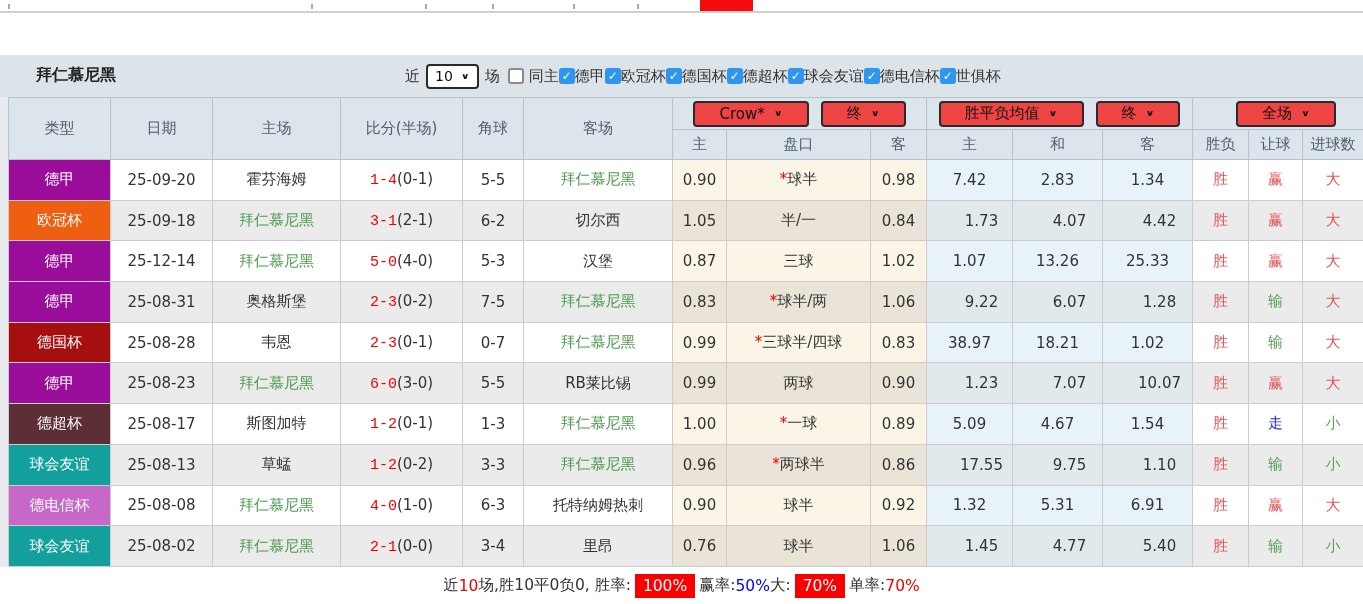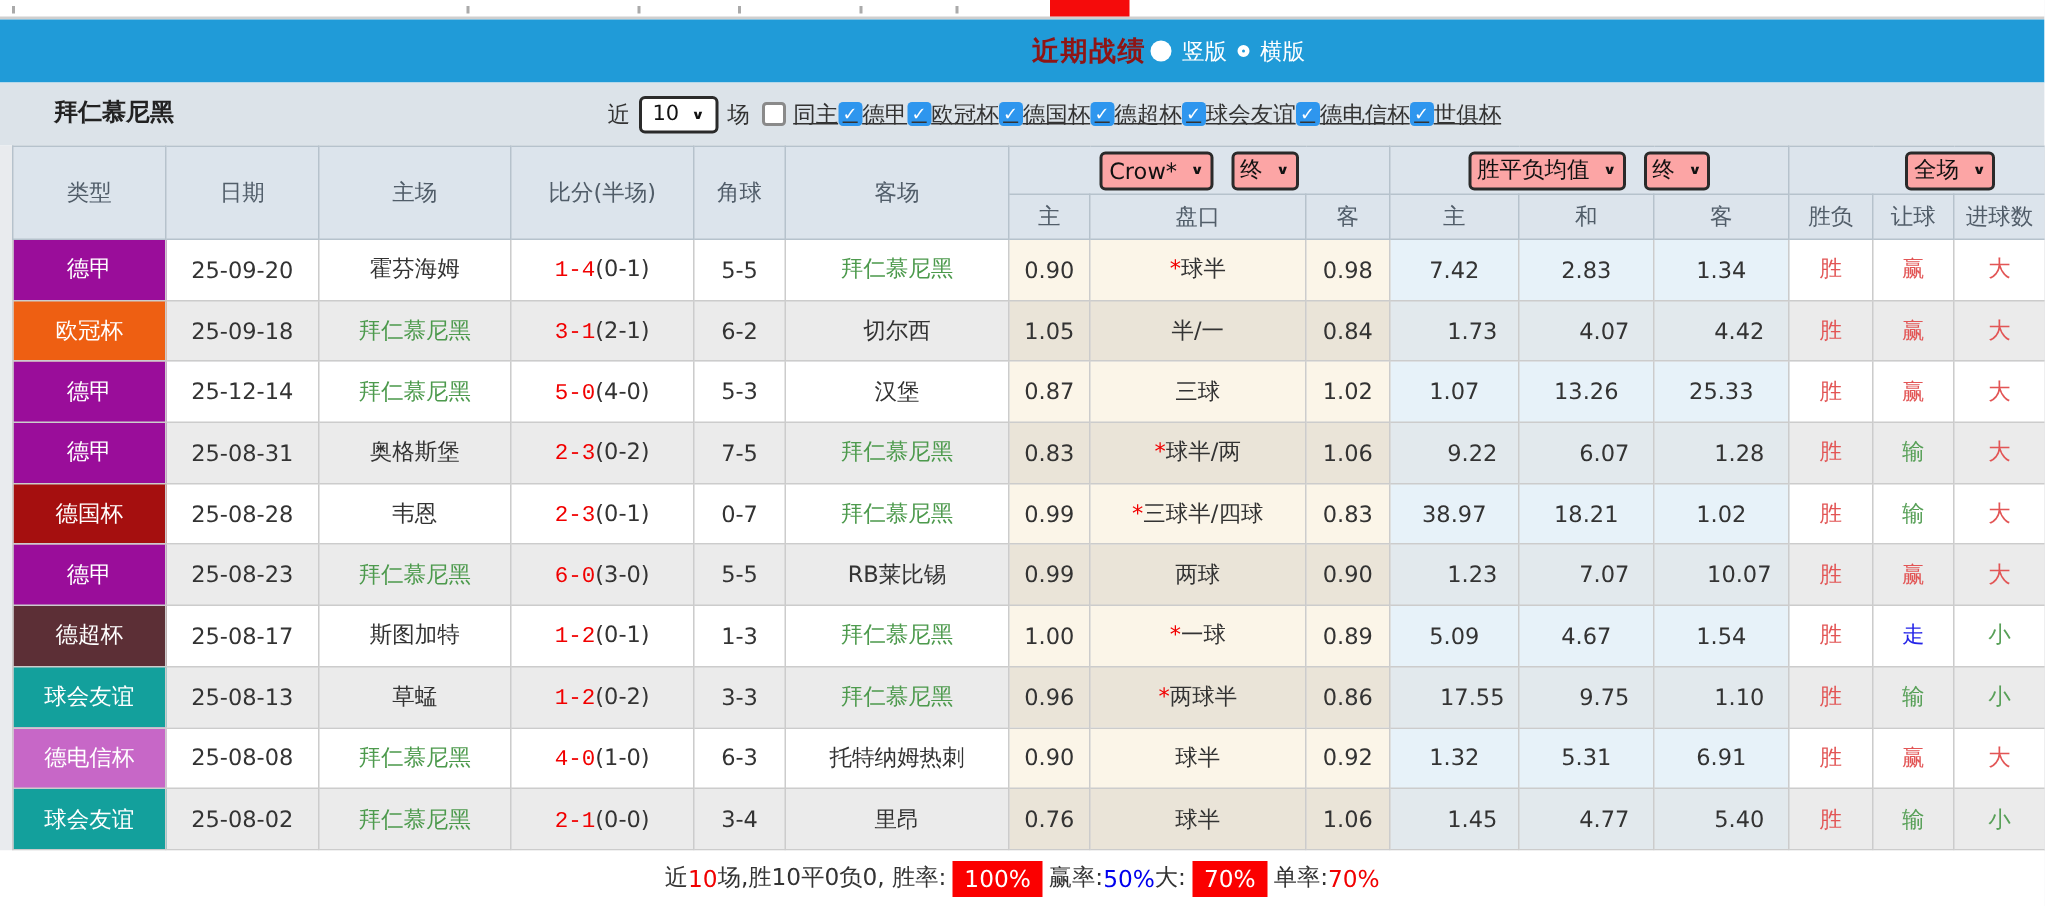--- a/index.html
+++ b/index.html
@@ -19,21 +19,21 @@
   .radio.filled { width:14px; height:14px; background:#fff; margin-left:-4px; }
   .radio.ring { width:8px; height:8px; border:3.5px solid #fff; background:transparent; }
   .view-label { color:#fff; font-size:15px; }
 
   
   .filter-bar { position:absolute; left:0; top:55px; width:1363px; height:42px; background:#dce3e9; }
   .team-name { position:absolute; left:36px; top:10px; font-size:16px; font-weight:bold; color:#222; }
   .filter-controls { position:absolute; left:405px; top:0; height:42px; display:flex; align-items:center; gap:6px; font-size:15px; color:#333; }
   .num-select { display:inline-flex; align-items:center; gap:8px; background:#fff; border:2px solid #2a2a2a; border-radius:4px; height:25px; padding:0 7px; font-size:14px; color:#111; }
   .chev { font-size:11px; font-weight:bold; color:#111; transform:scaleY(0.75); }
-  .league-filters { display:flex; align-items:center;text-decoration:underline; }
+  .league-filters { display:flex; align-items:center; }
   .cb-item { display:flex; align-items:center; }
   .cb { display:inline-flex; align-items:center; justify-content:center; width:16px; height:16px; border-radius:3px; font-size:12px; }
   .cb.checked { background:#2e96ee; color:#fff; }
   .cb.unchecked { background:#fff; border:2px solid #8a8a8a; margin-right:5px; margin-left:2px; }
   .cb-label { color:#333; }
 
   
   .table-zone { position:absolute; left:0; top:97px; width:1363px; height:470px; background:#e9ebee; padding-left:8px; }
   table { border-collapse:collapse; table-layout:fixed; width:1347px; font-size:15px; }
   th { background:#dce4ec; color:#515d69; font-weight:normal; border:1px solid #b6c2cc; }
@@ -47,23 +47,23 @@
   tr.odd  td.acell { background:#e7f2f9; }
   tr.even td.acell { background:#e2e9ed;padding-left:24px; }
   td.type { color:#fff; font-size:15px; }
   .team-green { color:#4d9a4d; }
   .score { color:#f10000;font-family:Liberation Mono, monospace; }
   .half { color:#333; }
   .star { color:#f10000; }
   .c-red { color:#e25555; }
   .c-green { color:#58a058; }
   .c-blue { color:#2323e8; }
-  .sel { display:inline-flex; align-items:center; gap:9px; background:#fca5a5; border:2px solid #2a2a2a; border-radius:4px; padding:0 4px; height:26px; font-size:15px; color:#111; vertical-align:middle; }
+  .sel { display:inline-flex; align-items:center; gap:9px; background:#ef4444; border:2px solid #2a2a2a; border-radius:4px; padding:0 24px; height:26px; font-size:15px; color:#111; vertical-align:middle; }
   .sel-gap { display:inline-block; width:12px; }
-  .shift-right { position:relative; left:22px; }
+  .shift-right { position:relative; left:8px; }
 
   
   .summary { position:absolute; left:0; top:567px; width:1363px; height:37px; background:#fff; display:flex; align-items:center; justify-content:center; font-size:15.5px; color:#333; }
   .summary .seg-red { color:#f10000; }
   .summary .seg-blue { color:#0000ee; }
   .summary .seg-badge { background:#fb0000; color:#fff; padding:3px 8px; margin:0 4px; }
 </style>
 </head>
 <body>
 
@@ -72,29 +72,20 @@
   <div class="top-strip">
     <span class="red-remnant"></span>
   <span class="strip-mark" style="left: 8px;"></span>
       <span class="strip-mark" style="left: 311px;"></span>
       <span class="strip-mark" style="left: 425px;"></span>
       <span class="strip-mark" style="left: 492px;"></span>
       <span class="strip-mark" style="left: 573px;"></span>
       <span class="strip-mark" style="left: 637px;"></span>
     </div>
 
-  <div class="title-bar">
-    <div class="title-group">
-      <span class="sec-title">近期战绩</span>
-      <span class="radio filled"></span>
-      <span class="view-label">竖版</span>
-      <span class="radio ring"></span>
-      <span class="view-label">横版</span>
-    </div>
-  </div>
 
   <div class="filter-bar">
     <span class="team-name">拜仁慕尼黑</span>
     <div class="filter-controls">
       <span>近</span>
       <span class="num-select">
         <span>10</span>
         <span class="chev">∨</span>
       </span>
       <span>场</span>

